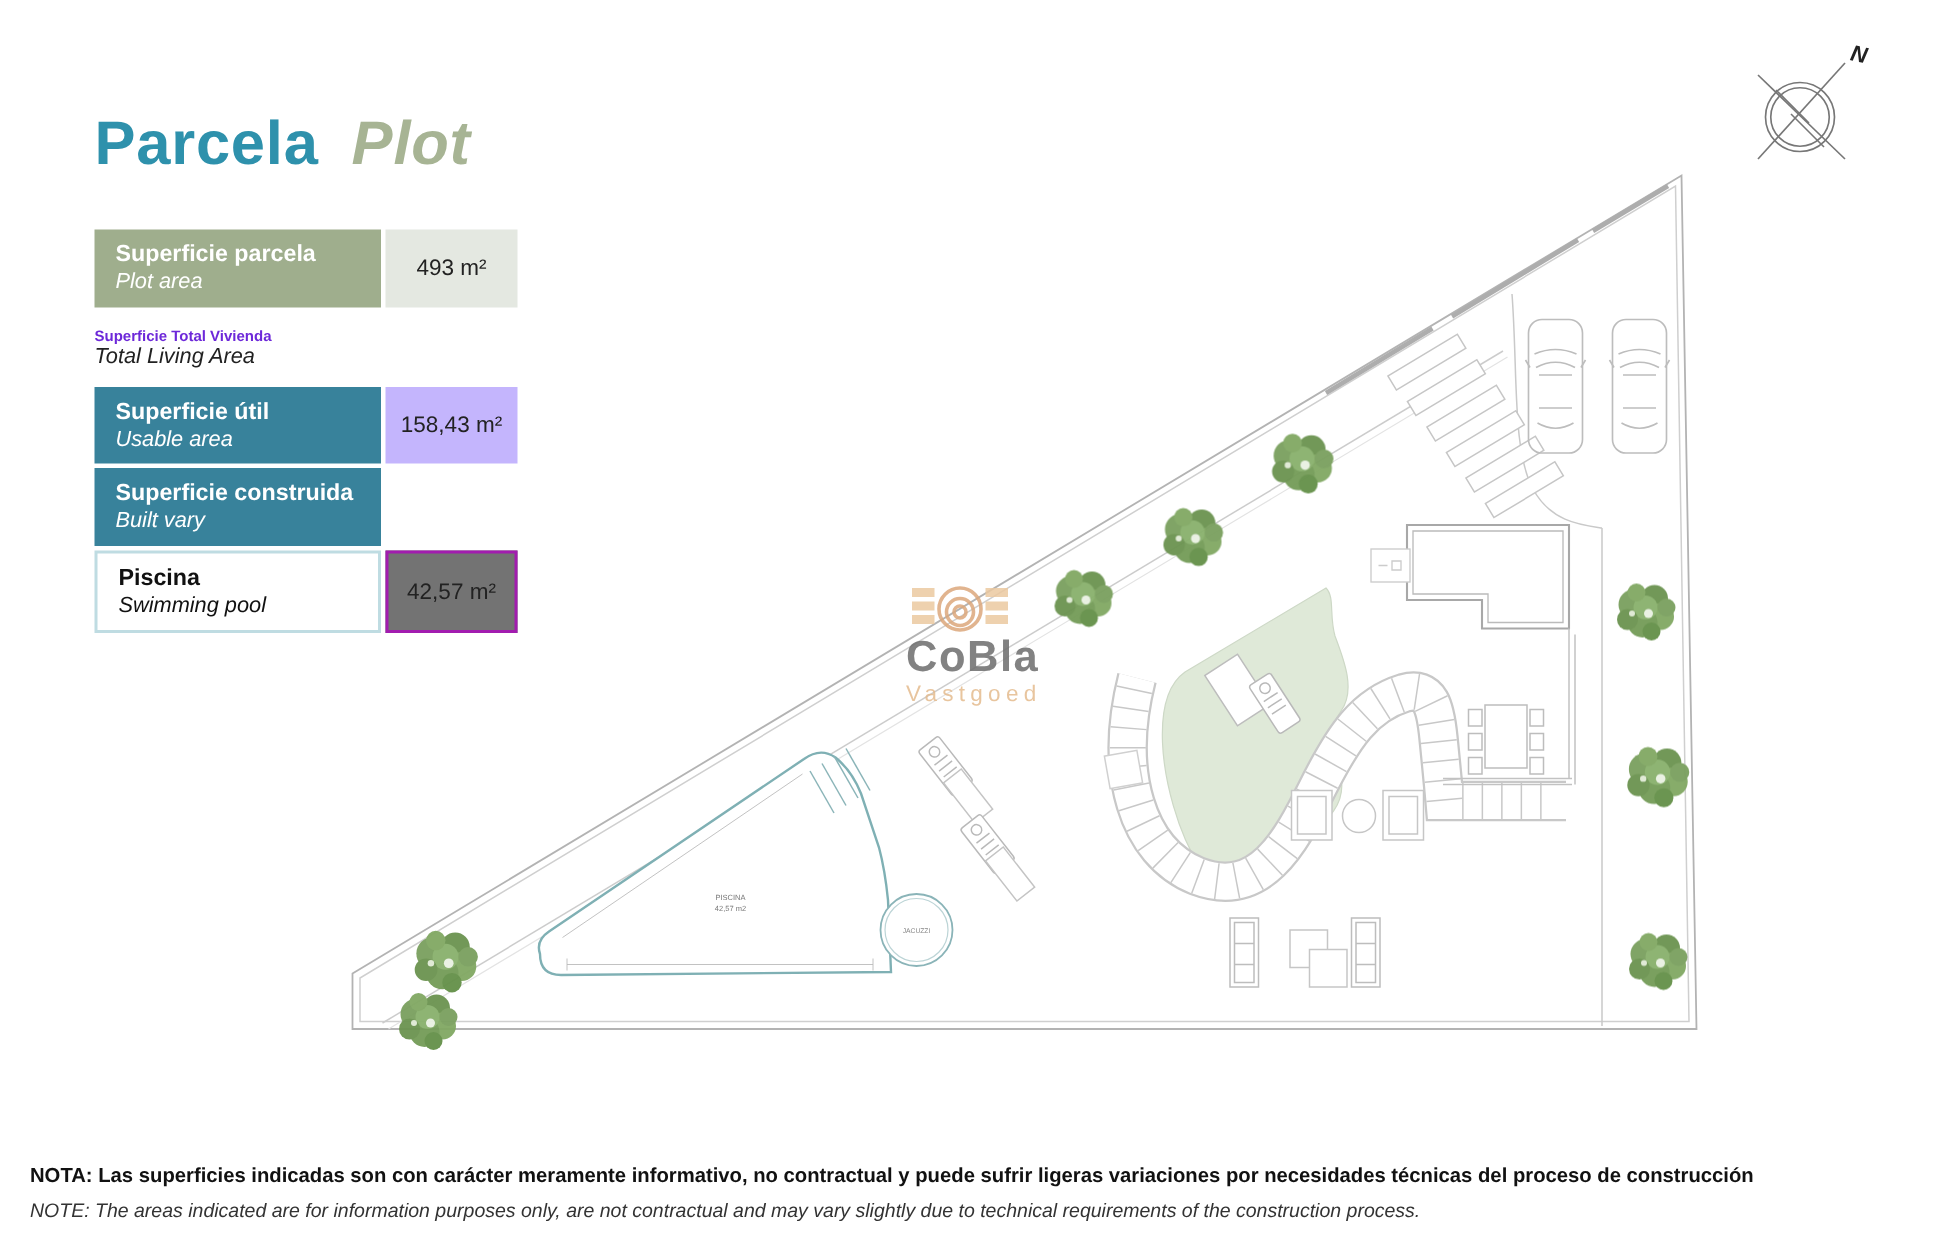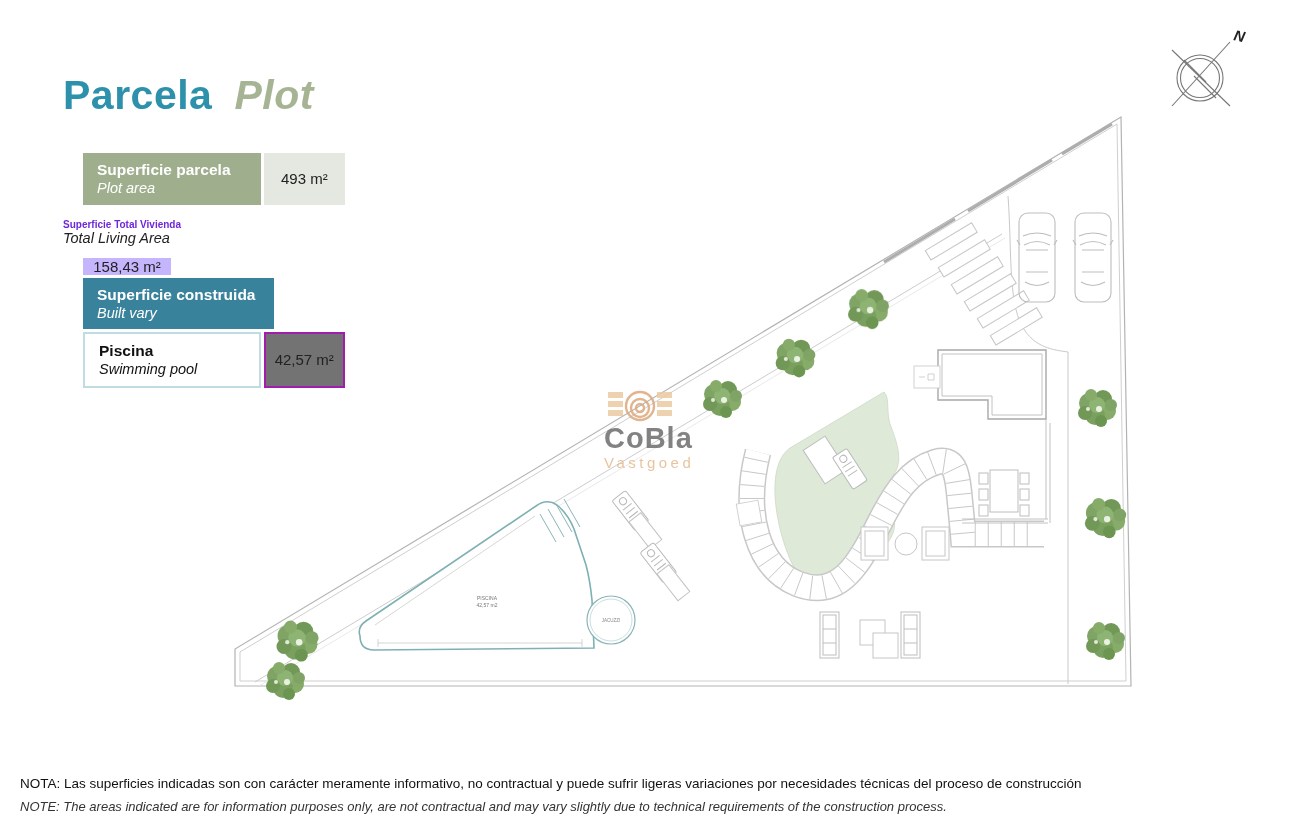--- a/index.html
+++ b/index.html
@@ -7,41 +7,41 @@
     width:1290px;height:840px;position:relative;background:#ffffff;
     font-family:"Liberation Sans","DejaVu Sans",sans-serif;overflow:hidden;
   }
   .abs{position:absolute;}
   
   .page-title{left:63px;top:72px;font-size:41px;font-weight:700;letter-spacing:.5px;}
   .title-es{color:#2e91ac;}
   .title-en{color:#a7b494;font-style:italic;margin-left:22px;font-weight:700;}
   
   .tbl{left:63px;top:153px;width:282px;}
-  .row{display:flex;gap:3px;margin-bottom:3px;margin-left:20px;}
+  .row{display:flex;gap:3px;margin-bottom:3px;}
   .cell-label{width:191px;box-sizing:border-box;padding:7px 0 7px 14px;}
   .cell-value{width:88px;box-sizing:border-box;display:flex;align-items:center;justify-content:center;
               font-size:15px;color:#222;}
   .lbl-main{font-size:15.5px;font-weight:700;line-height:1.25;}
   .lbl-sub{font-size:14.5px;font-style:italic;line-height:1.25;}
   .row-green .cell-label{background:#9fae8d;color:#ffffff;}
   .row-green .cell-value{background:#e4e8e1;}
   .row-teal .cell-label{background:#38829b;color:#ffffff;}
   .row-teal .cell-value{background:#c4b5fd;}
   .row-white .cell-label{background:#ffffff;border:2px solid #bfdce2;color:#111;}
   .row-white .cell-value{background:#737373;border:2px solid #a21caf;}
   .section-head{margin:14px 0 12px 0;}
   .section-head .es{font-size:10px;font-weight:700;color:#6d28d9;}
   .section-head .en{font-size:14.5px;font-style:italic;color:#222;}
   
   .watermark{left:604px;top:388px;opacity:.85;line-height:1;}
   .wm-name{font-size:29px;font-weight:600;color:#6d6d6d;letter-spacing:1px;margin-top:2px;}
   .wm-sub{font-size:15px;color:#e4bb8e;letter-spacing:3.5px;margin-top:2px;}
   
-  .note-es{left:20px;top:776px;width:1250px;font-size:13.5px;font-weight:400;color:#111;}
+  .note-es{left:20px;top:776px;width:1250px;font-size:13.5px;font-weight:700;color:#111;}
   .note-en{left:20px;top:799px;width:1250px;font-size:13px;font-style:italic;color:#333;}
   svg text{font-family:"Liberation Sans","DejaVu Sans",sans-serif;}
 </style>
 </head>
 <body>
 
 <svg class="abs" style="left:0;top:0" width="1290" height="840" viewBox="0 0 1290 840">
   <defs>
     <g id="tree">
       <circle cx="-8" cy="-4" r="10" fill="#7aa05e"></circle>
@@ -282,20 +282,24 @@
     </div>
     <div class="cell-value">493 m²</div>
   </div>
 
   <div class="section-head">
     <div class="es">Superficie Total Vivienda</div>
     <div class="en">Total Living Area</div>
   </div>
 
   <div class="row row-teal">
+    <div class="cell-label">
+      <div class="lbl-main">Superficie útil</div>
+      <div class="lbl-sub">Usable area</div>
+    </div>
     <div class="cell-value">158,43 m²</div>
   </div>
 
   <div class="row row-teal">
     <div class="cell-label">
       <div class="lbl-main">Superficie construida</div>
       <div class="lbl-sub">Built vary</div>
     </div>
   </div>
 

